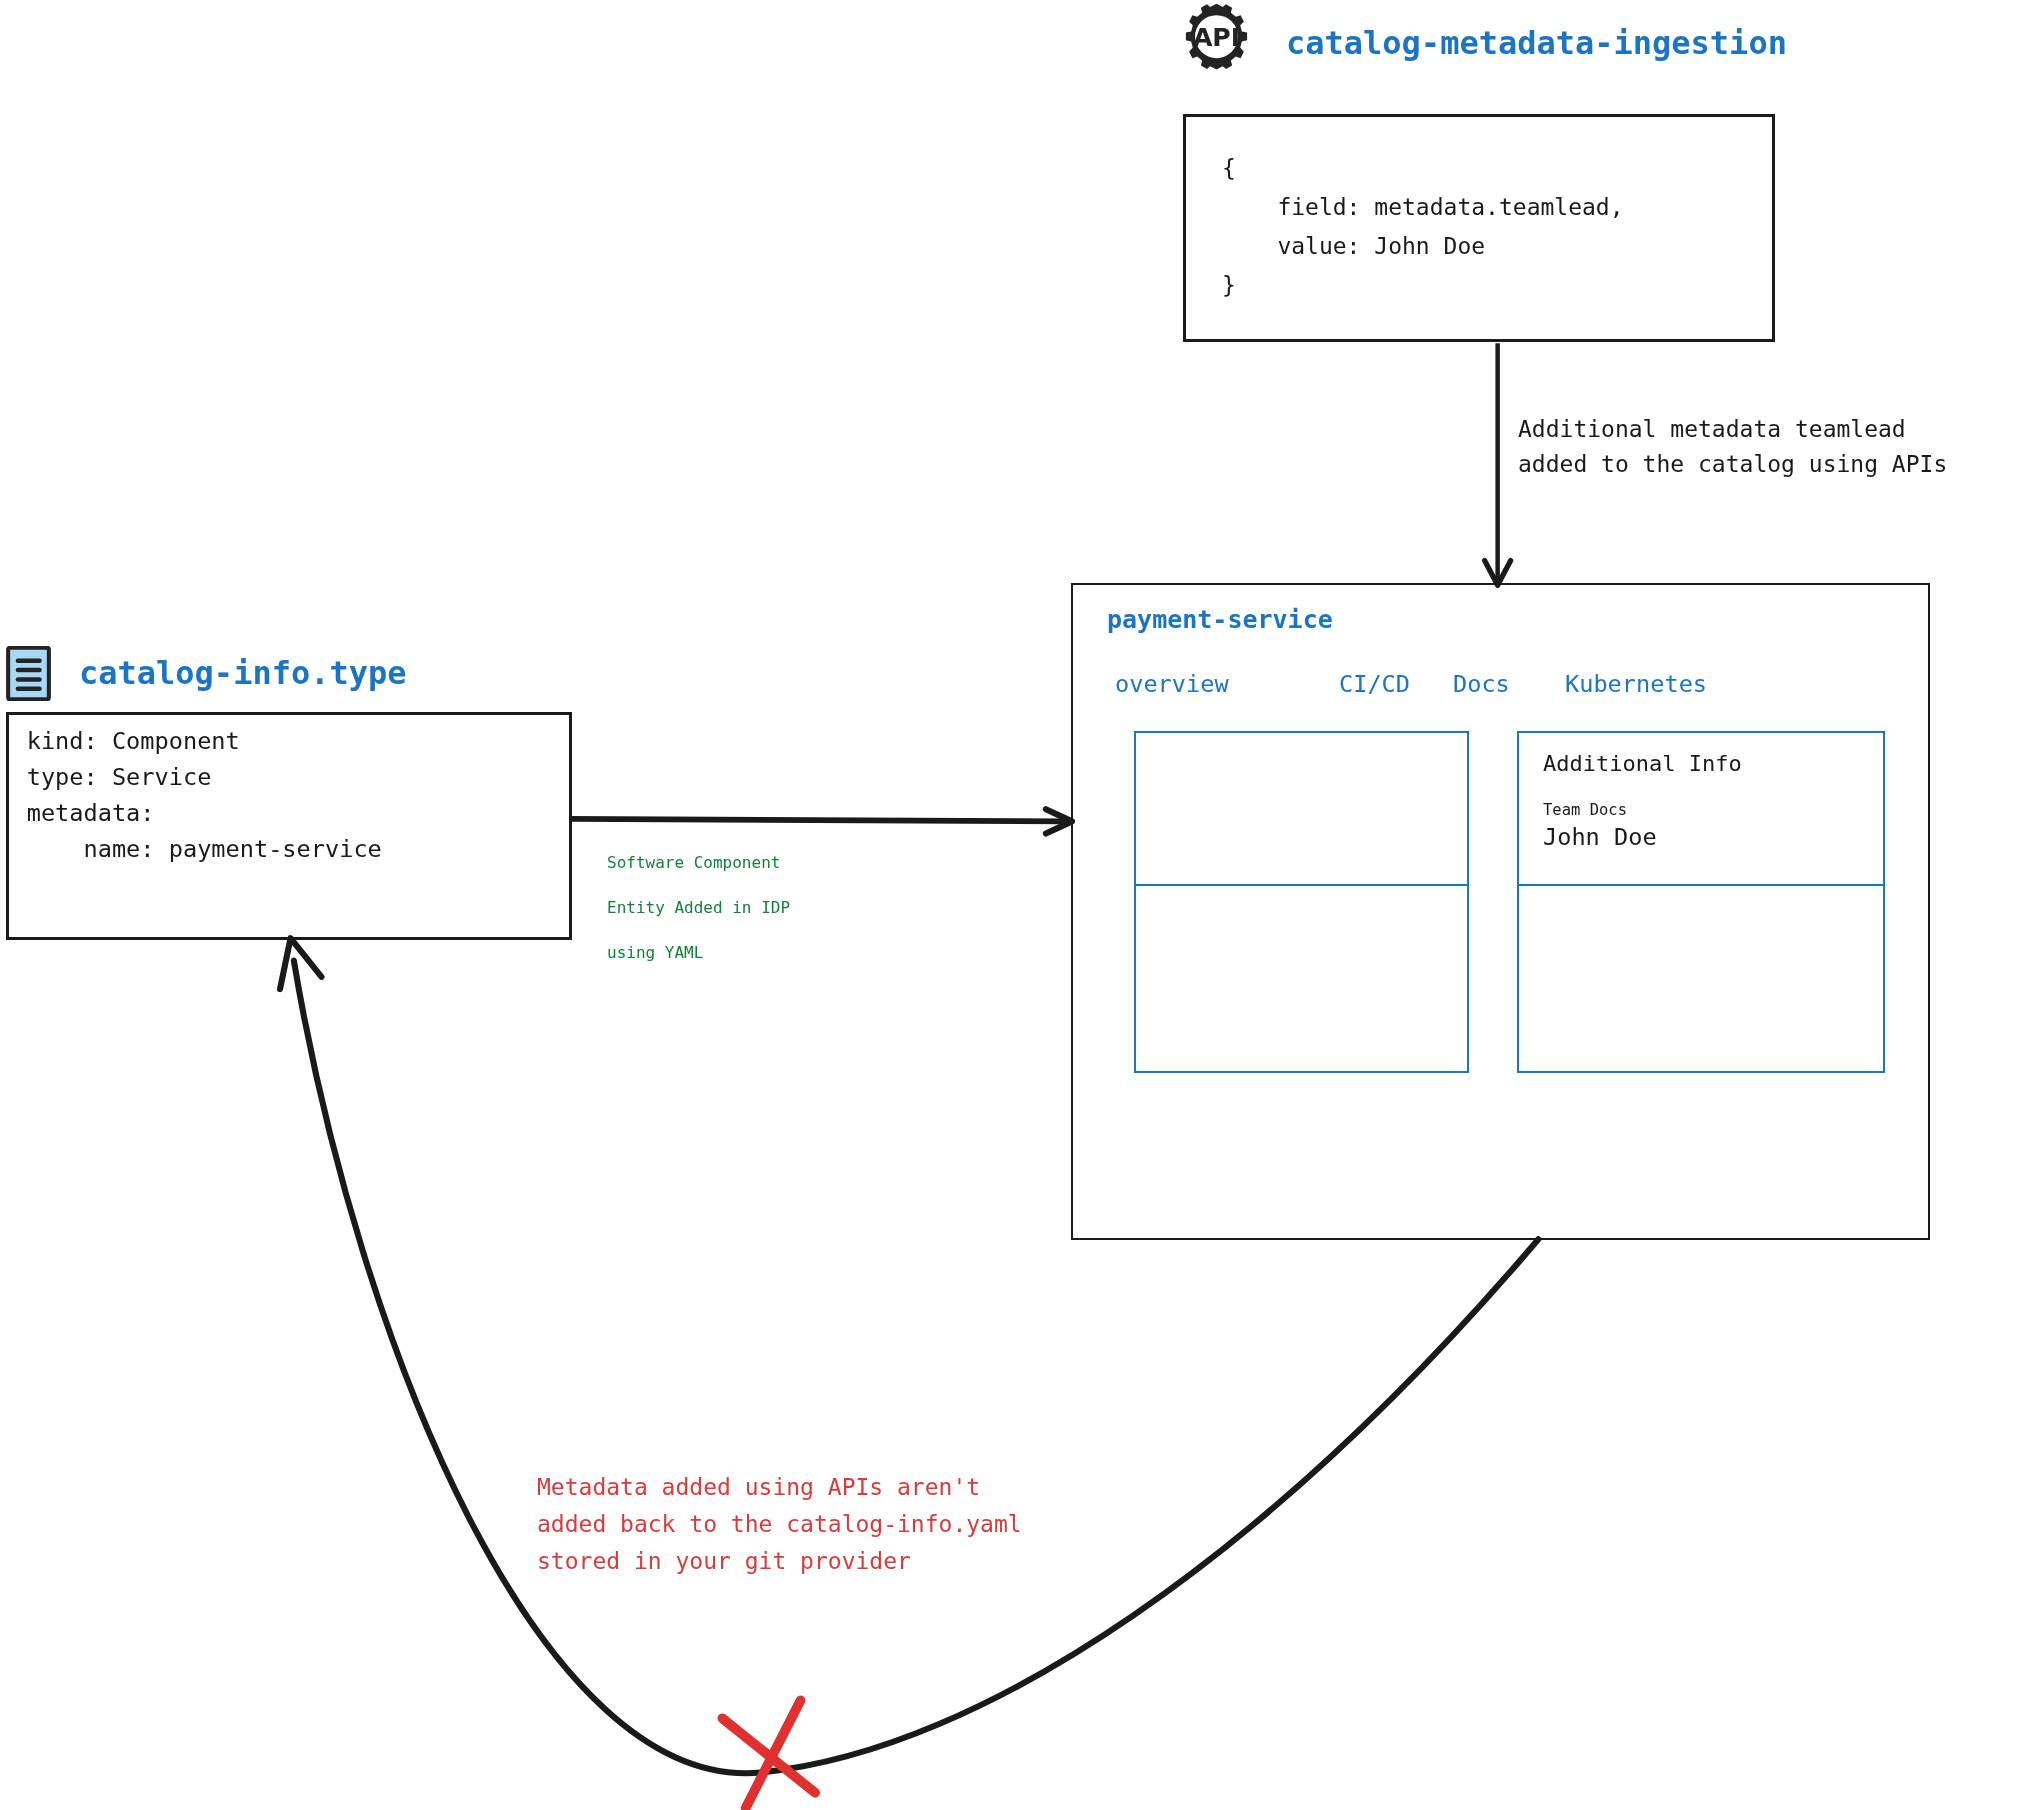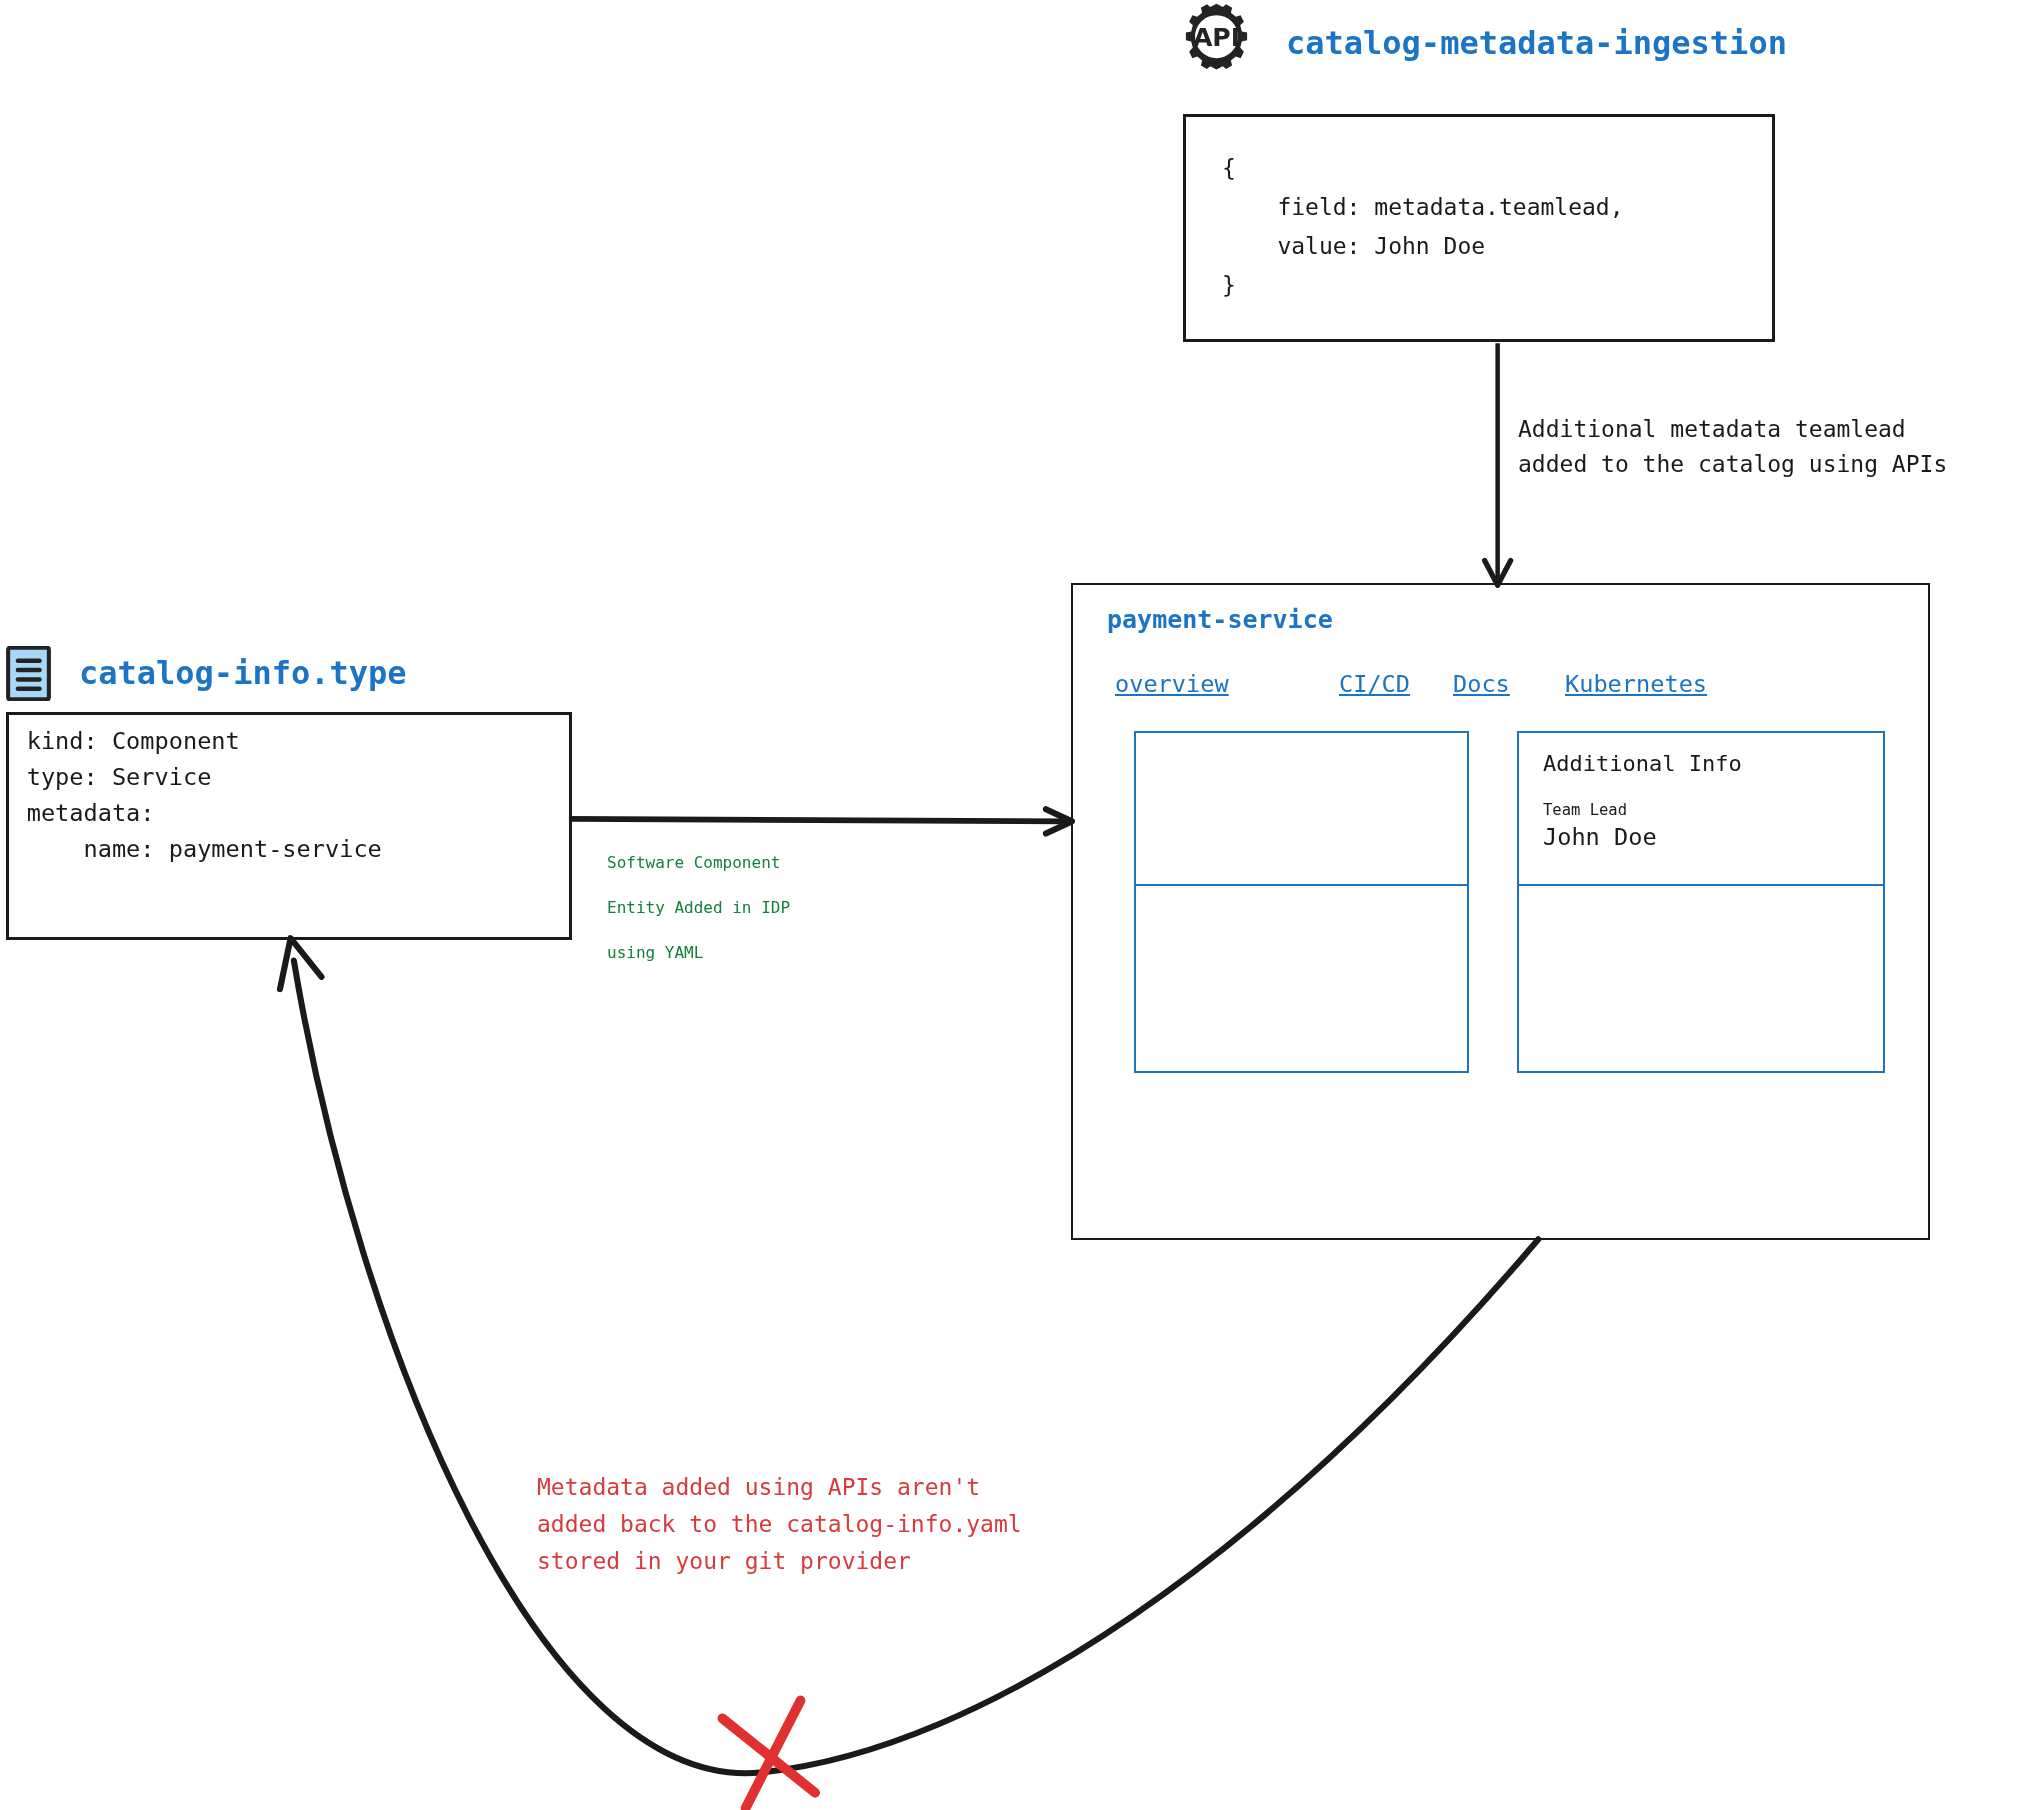--- a/index.html
+++ b/index.html
@@ -64,21 +64,21 @@
 
   
   #panel{
     left:1071px;top:583px;width:859px;height:657px;
     border:2.8px solid #1a1a1a;background:#fff;box-sizing:border-box;
   }
   #panel-title{left:1107px;top:607px;font-size:25px;}
 
   .tab{
     position:absolute;color:#1b74c4;font-size:23.6px;white-space:nowrap;
-    font-family:"DejaVu Sans Mono", monospace;top:670px;text-decoration:underline;
+    font-family:"DejaVu Sans Mono", monospace;top:670px;
   }
   #tab-overview{left:1115px;}
   #tab-cicd{left:1339px;}
   #tab-docs{left:1453px;}
   #tab-kubernetes{left:1565px;}
 
   .card{
     position:absolute;border:2.8px solid #1b74c4;background:#fff;box-sizing:border-box;
   }
   #card-tl{left:1134px;top:731px;width:335px;height:189px;}
@@ -168,21 +168,21 @@
 <div class="tab" id="tab-cicd">CI/CD</div>
 <div class="tab" id="tab-docs">Docs</div>
 <div class="tab" id="tab-kubernetes">Kubernetes</div>
 
 <div class="card" id="card-tl"></div>
 <div class="card" id="card-tr"></div>
 <div class="card" id="card-bl"></div>
 <div class="card" id="card-br"></div>
 
 <div class="abs" id="ai-title">Additional Info</div>
-<div class="abs" id="tl-label">Team Lead</div>
+<div class="abs" id="tl-label">Team Docs</div>
 <div class="abs" id="tl-value">John Doe</div>
 
 <div class="abs" id="warning">Metadata added using APIs aren't
 added back to the catalog-info.yaml
 stored in your git provider</div>
 
 <svg class="abs" id="overlay" viewBox="0 0 5052 4447" xmlns="http://www.w3.org/2000/svg">
 
   <g>
     <line x1="3680" y1="843" x2="3680" y2="1425" stroke="#1a1a1a" stroke-width="11"></line>

